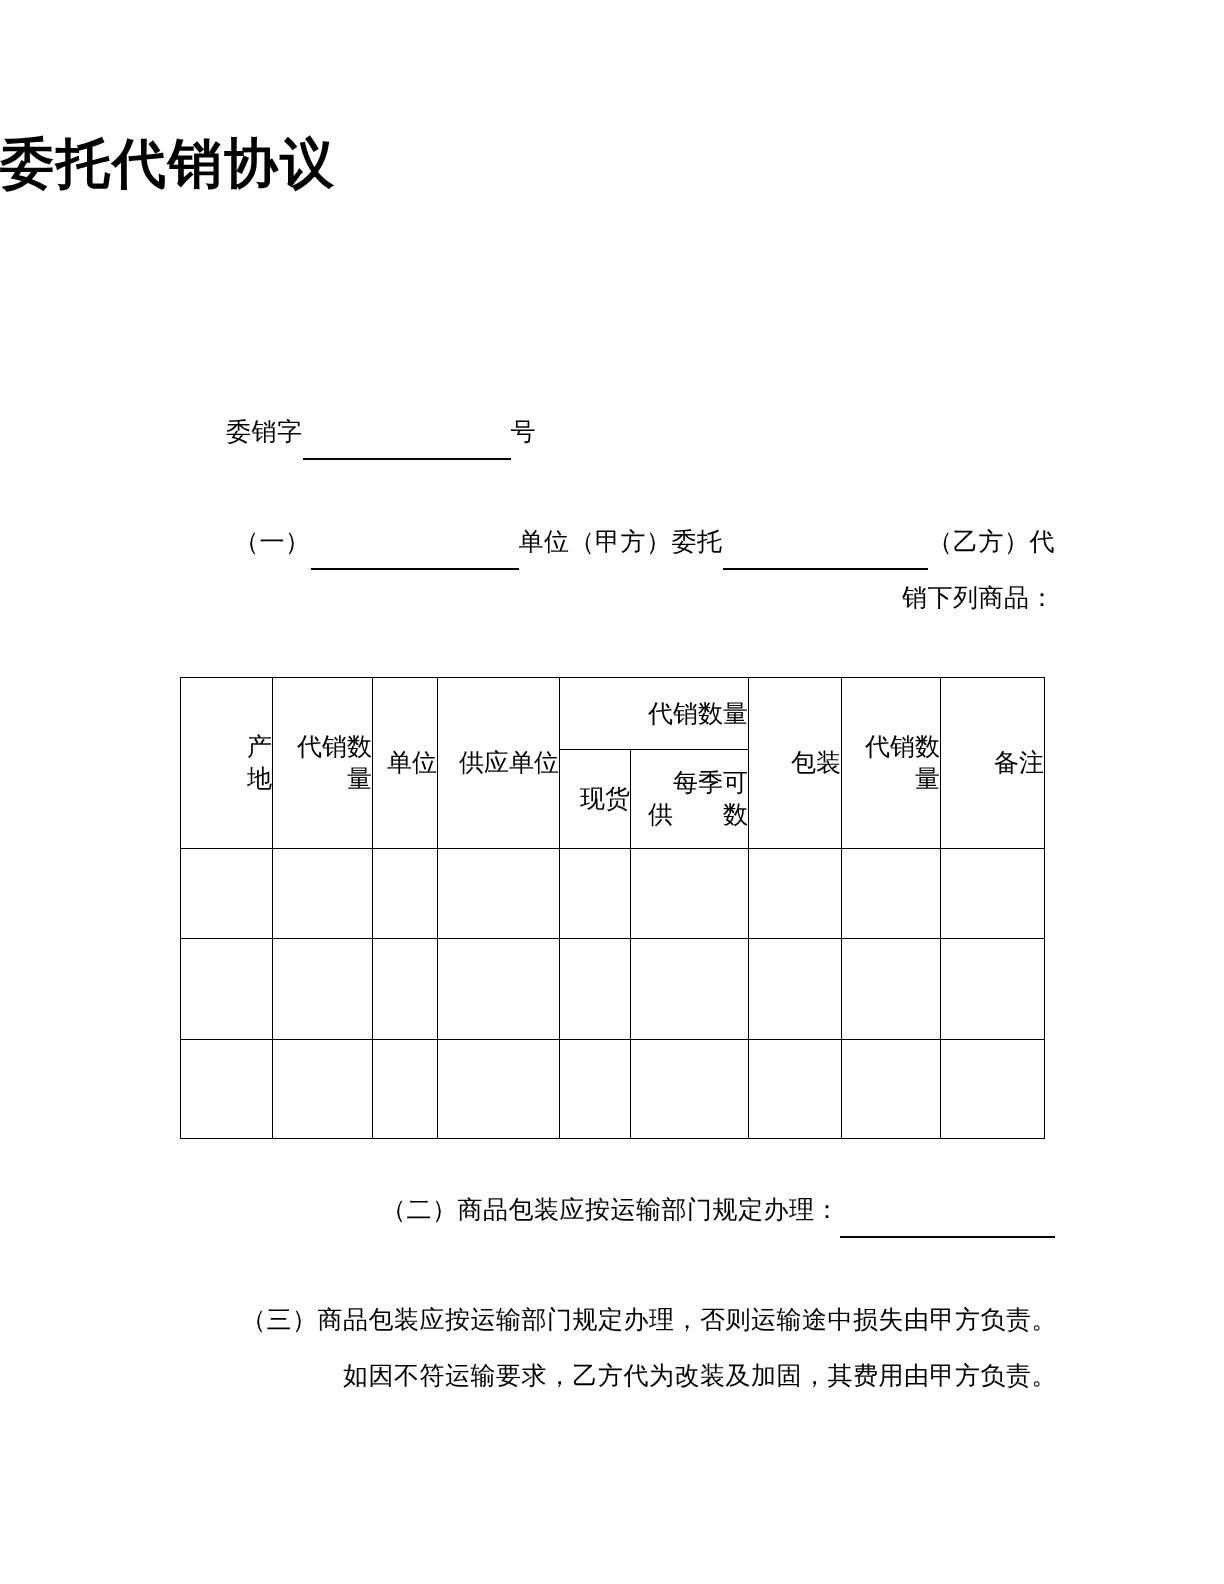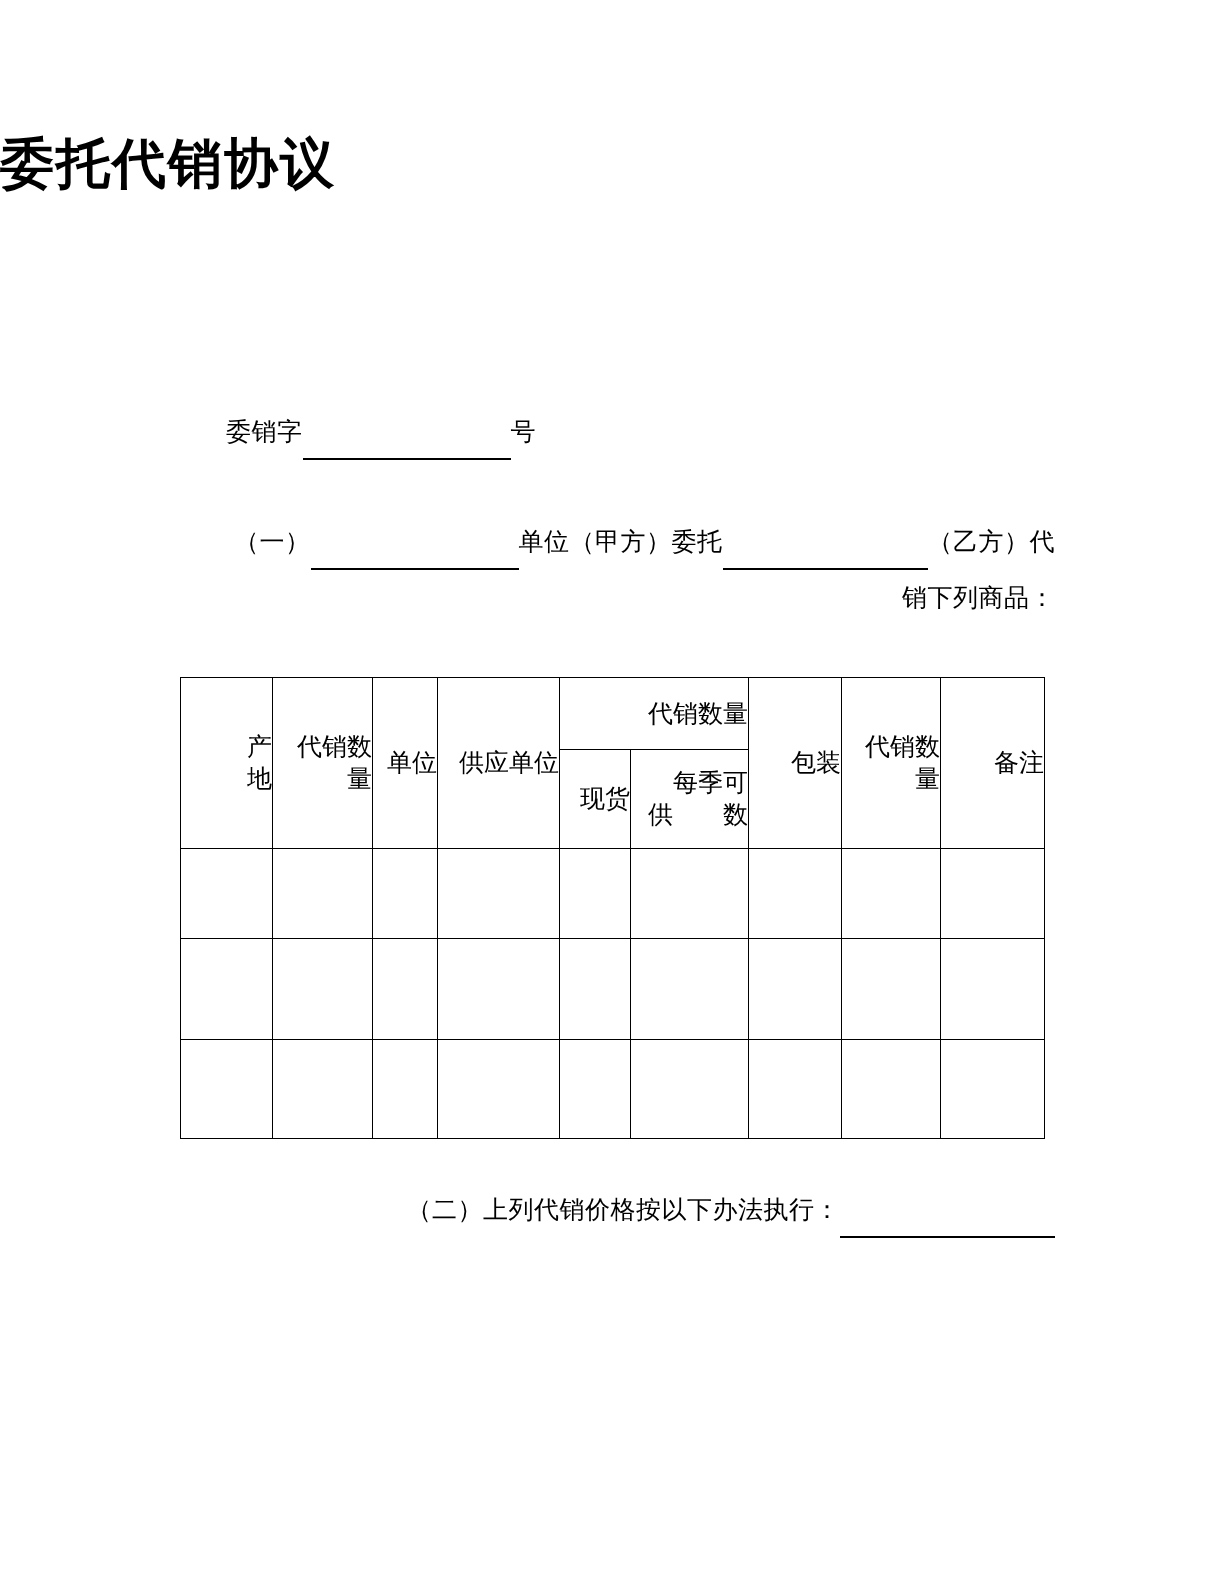--- a/index.html
+++ b/index.html
@@ -199,17 +199,20 @@
         <td class="body-cell r3"></td>
         <td class="body-cell r3"></td>
         <td class="body-cell r3"></td>
         <td class="body-cell r3"></td>
         <td class="body-cell r3"></td>
       </tr>
     </tbody>
   </table>
 
   <div class="para" id="clause-two">
-    <span>（二）</span><span>上列代销价格按以下办法执行：</span><span class="blank-line"></span>
-  </div>
-
+    <span>（二）</span><span>商品包装应按运输部门规定办理：</span><span class="blank-line"></span>
+  </div>
+
+  <div class="para wrap" id="clause-three">
+    <span>（三）</span><span>商品包装应按运输部门规定办理，否则运输途中损失由甲方负责。如因不符运输要求，乙方代为改装及加固，其费用由甲方负责。</span>
+  </div>
 
 </div>
 
 </body></html>

